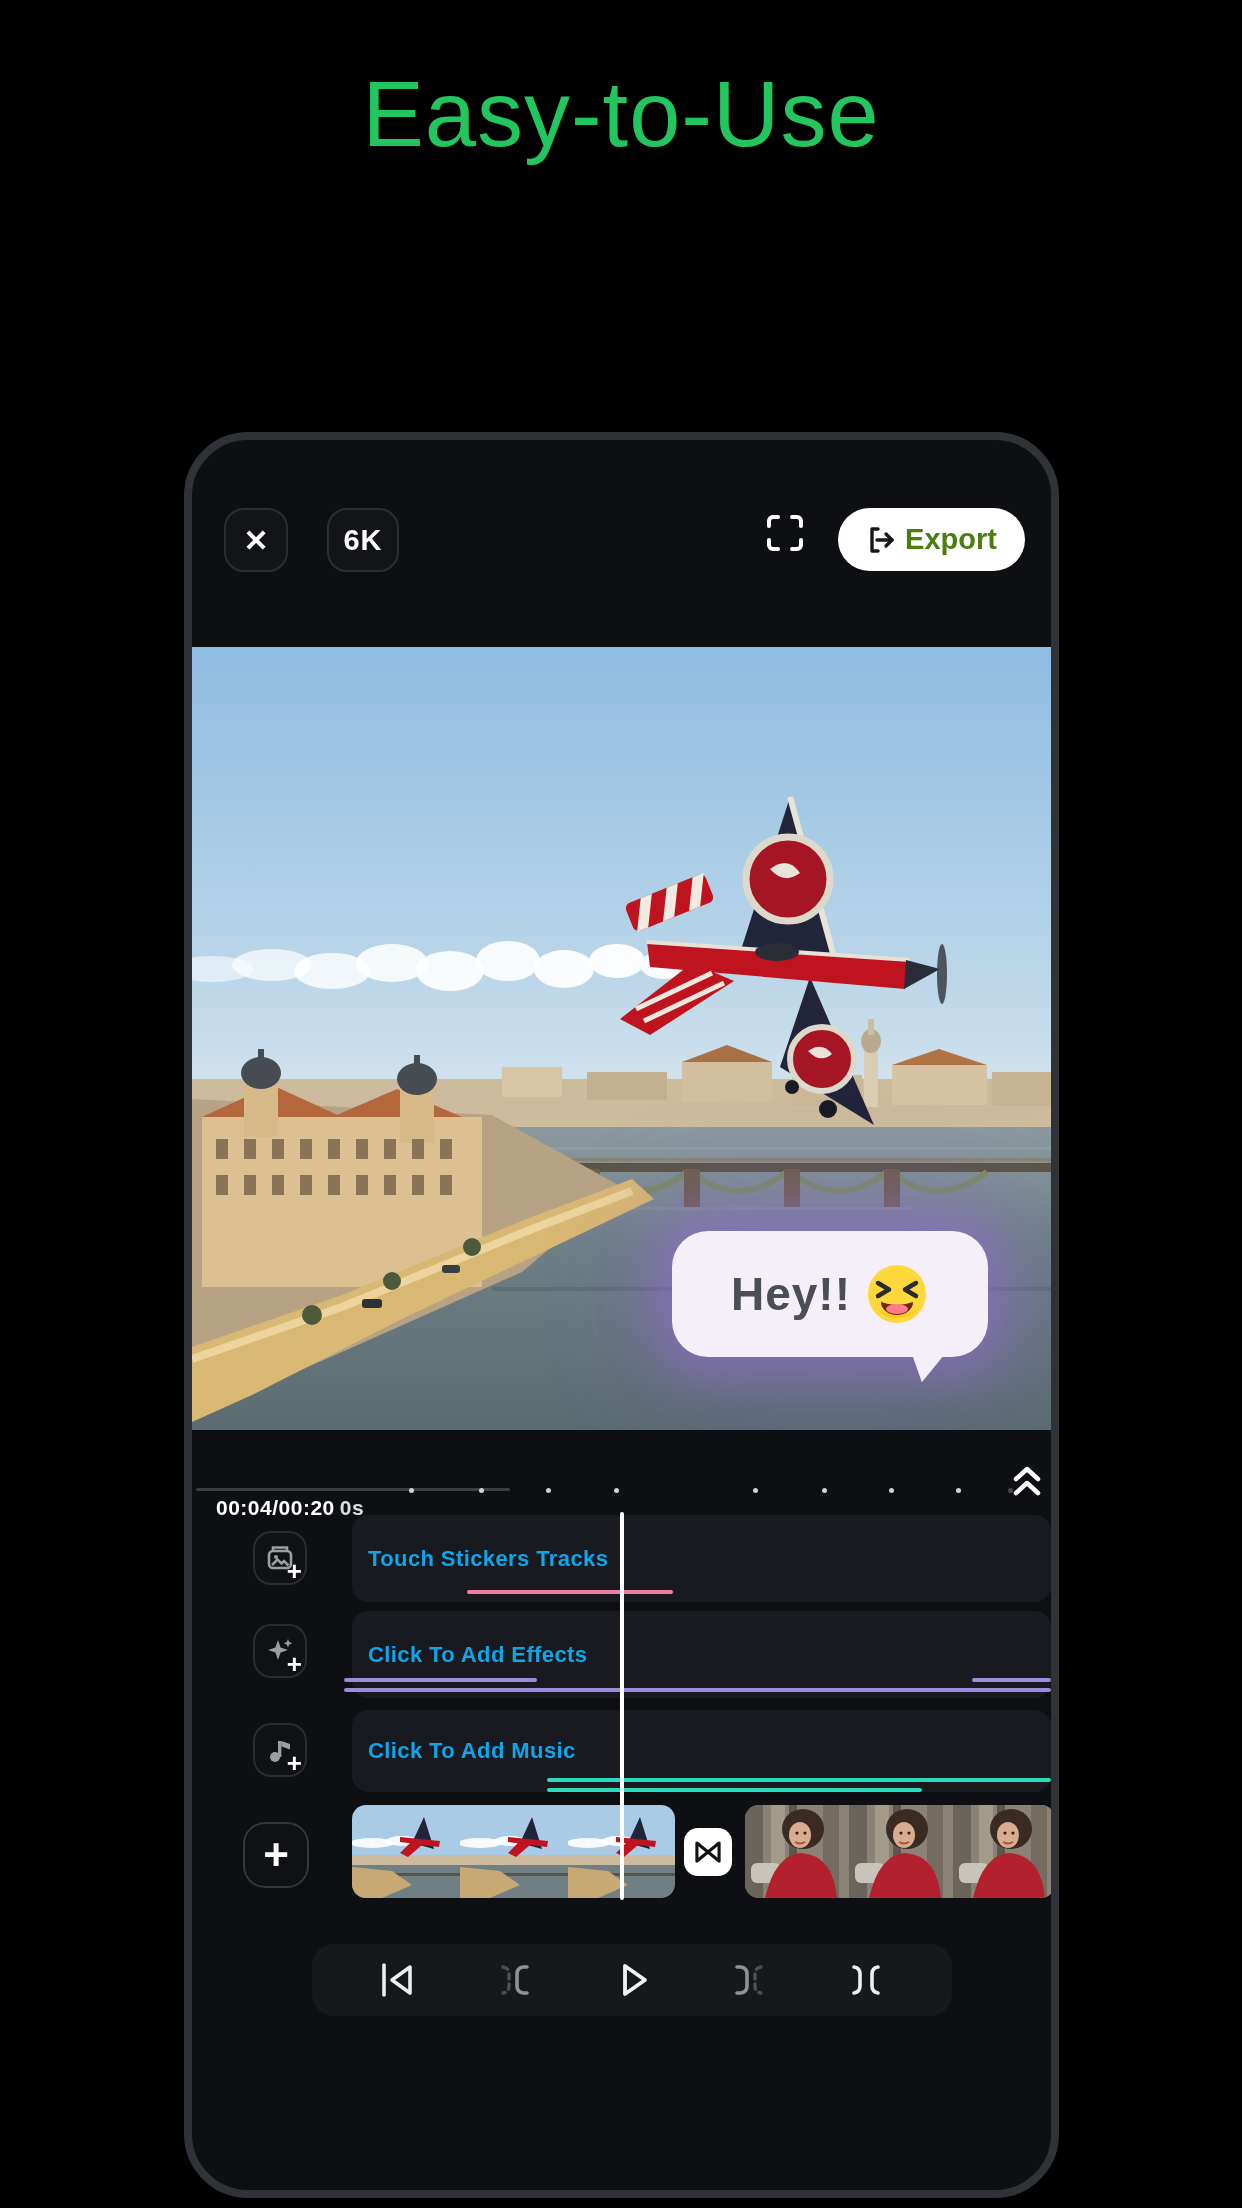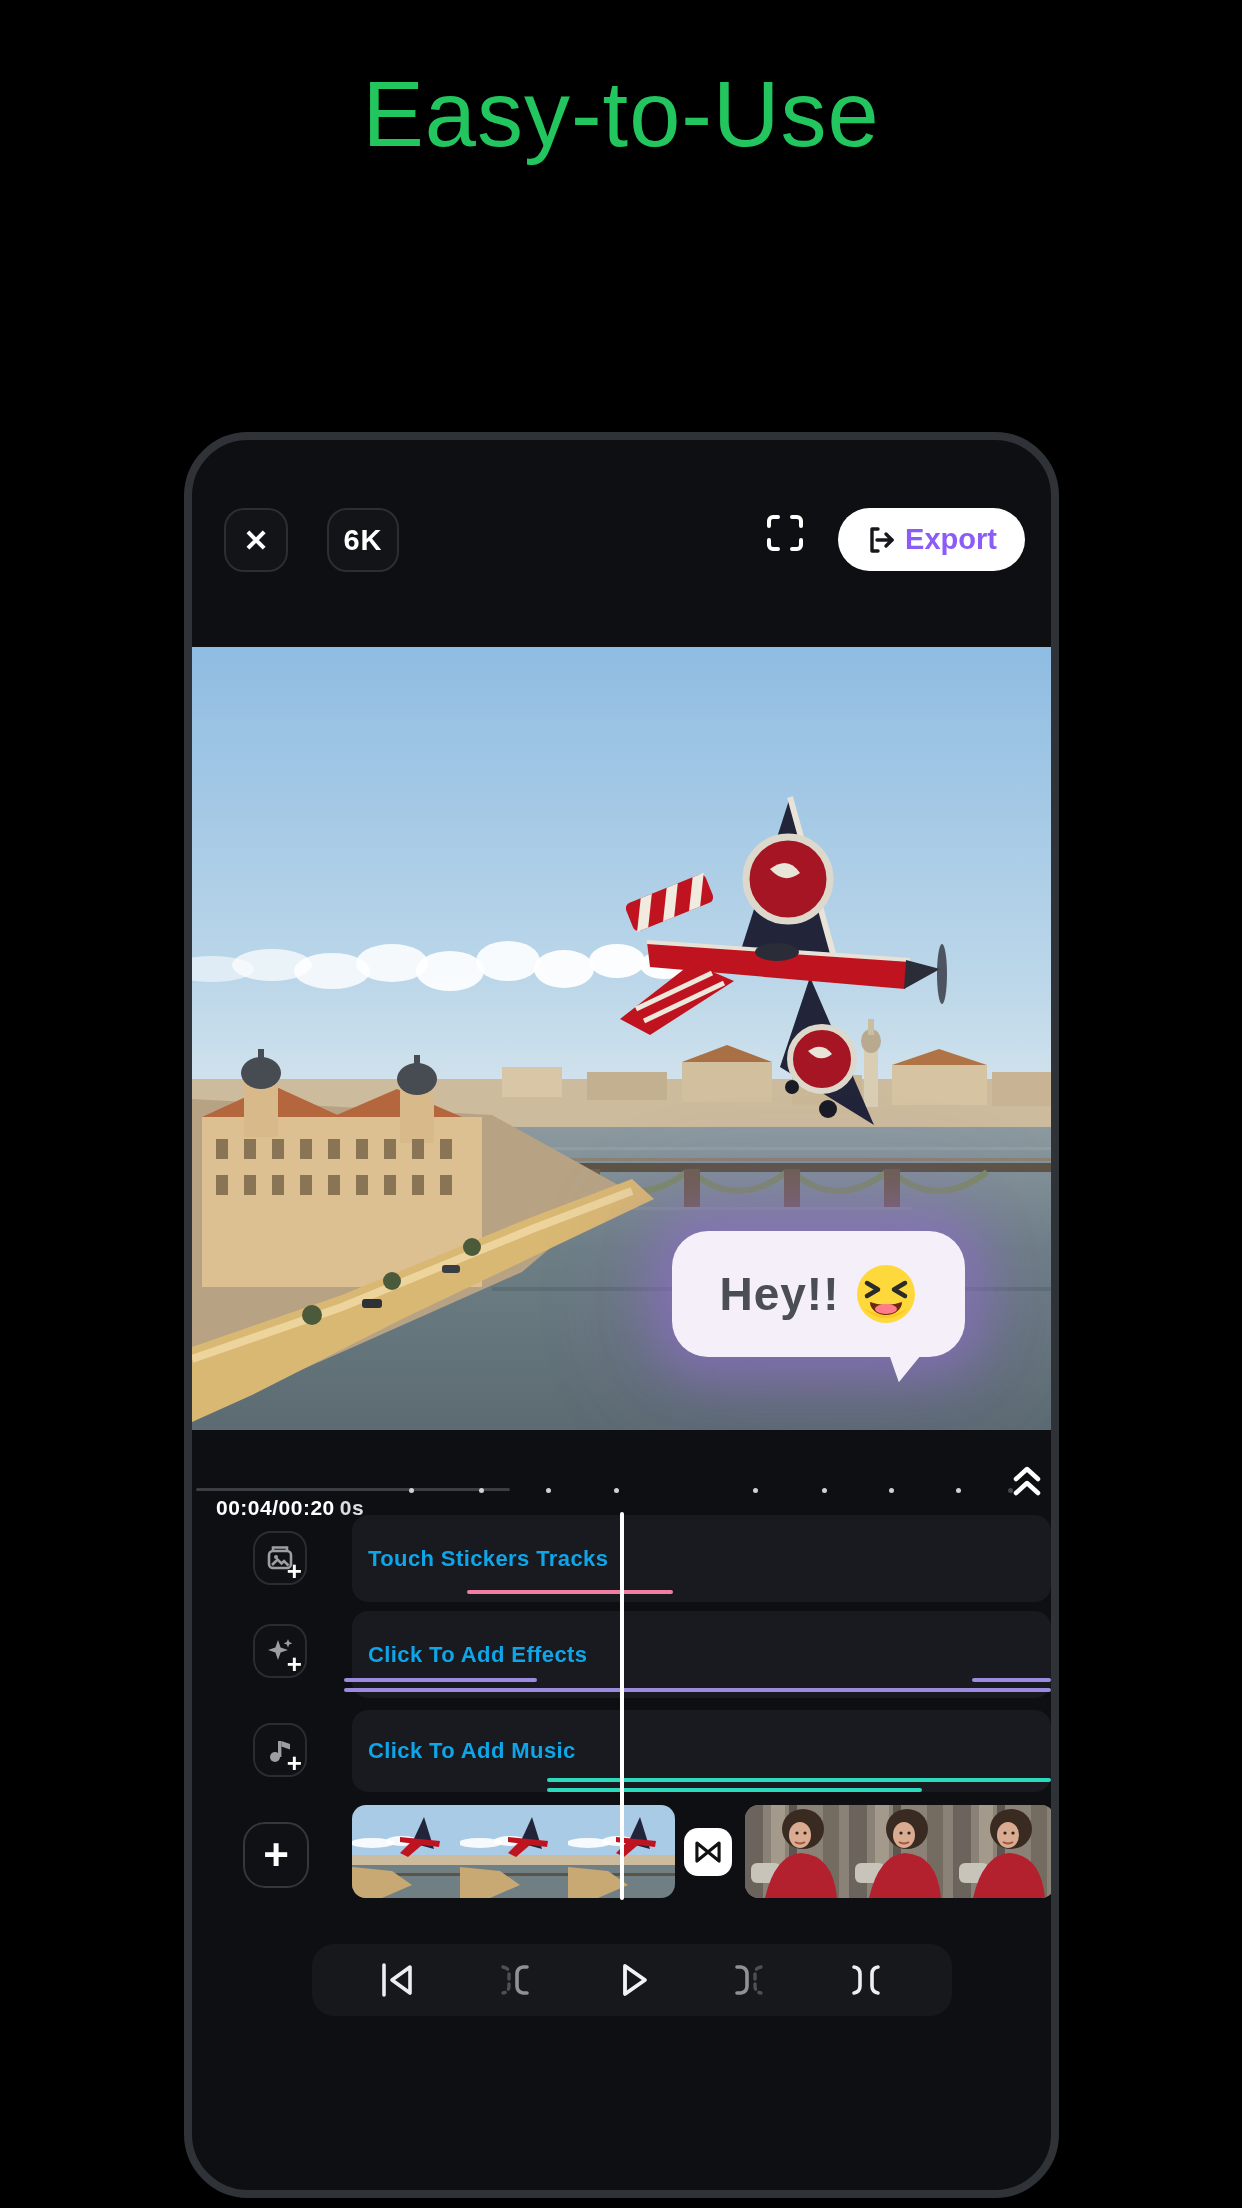--- a/index.html
+++ b/index.html
@@ -12,25 +12,25 @@
   .phone{position:absolute;left:184px;top:432px;width:875px;height:1766px;box-sizing:border-box;
          border:8px solid #2f3237;border-radius:64px;background:#0e0f12;overflow:hidden;}
   .phone *{box-sizing:border-box;}
   
   .chip{position:absolute;display:flex;align-items:center;justify-content:center;
         border:2px solid #2b2e34;border-radius:20px;background:#131418;color:#fff;}
   .btn-close{left:32px;top:68px;width:64px;height:64px;font-size:30px;font-weight:700;}
   .btn-4k{left:135px;top:68px;width:72px;height:64px;font-size:29px;font-weight:600;letter-spacing:1px;}
   .fullscreen{position:absolute;left:572px;top:72px;width:42px;height:42px;}
   .btn-export{position:absolute;left:646px;top:68px;width:187px;height:63px;border-radius:32px;
-              background:#fff;color:#8b5cf6;display:flex;align-items:center;justify-content:center;
+              background:#fff;color:#4d7c0f;display:flex;align-items:center;justify-content:center;
               gap:9px;font-size:29px;font-weight:700;}
   
   .video{position:absolute;left:0;top:207px;width:859px;height:783px;overflow:hidden;background:#9ec4e4;}
-  .bubble{position:absolute;left:480px;top:584px;width:293px;height:126px;background:#f4eff8;
+  .bubble{position:absolute;left:480px;top:584px;width:316px;height:126px;background:#f4eff8;
           border-radius:36px;display:flex;align-items:center;justify-content:center;gap:14px;
           box-shadow:0 0 46px 20px rgba(148,110,212,.50),0 0 90px 40px rgba(140,100,200,.25);}
   .bubble:after{content:"";position:absolute;right:34px;bottom:-24px;width:0;height:0;
           border-top:34px solid #f4eff8;border-left:8px solid transparent;
           border-right:34px solid transparent;transform:rotate(-6deg);}
   .bubble-text{font-size:46px;font-weight:700;color:#4b4e54;letter-spacing:1px;}
   
   .scrollline{position:absolute;left:4px;top:1048px;width:314px;height:3px;background:#3b3e43;border-radius:2px;}
   .timecode{position:absolute;left:24px;top:1056px;color:#fff;font-size:21px;font-weight:700;letter-spacing:.5px;}
   .timecode .zero{color:#dcdee0;font-weight:600;margin-left:5px;}

